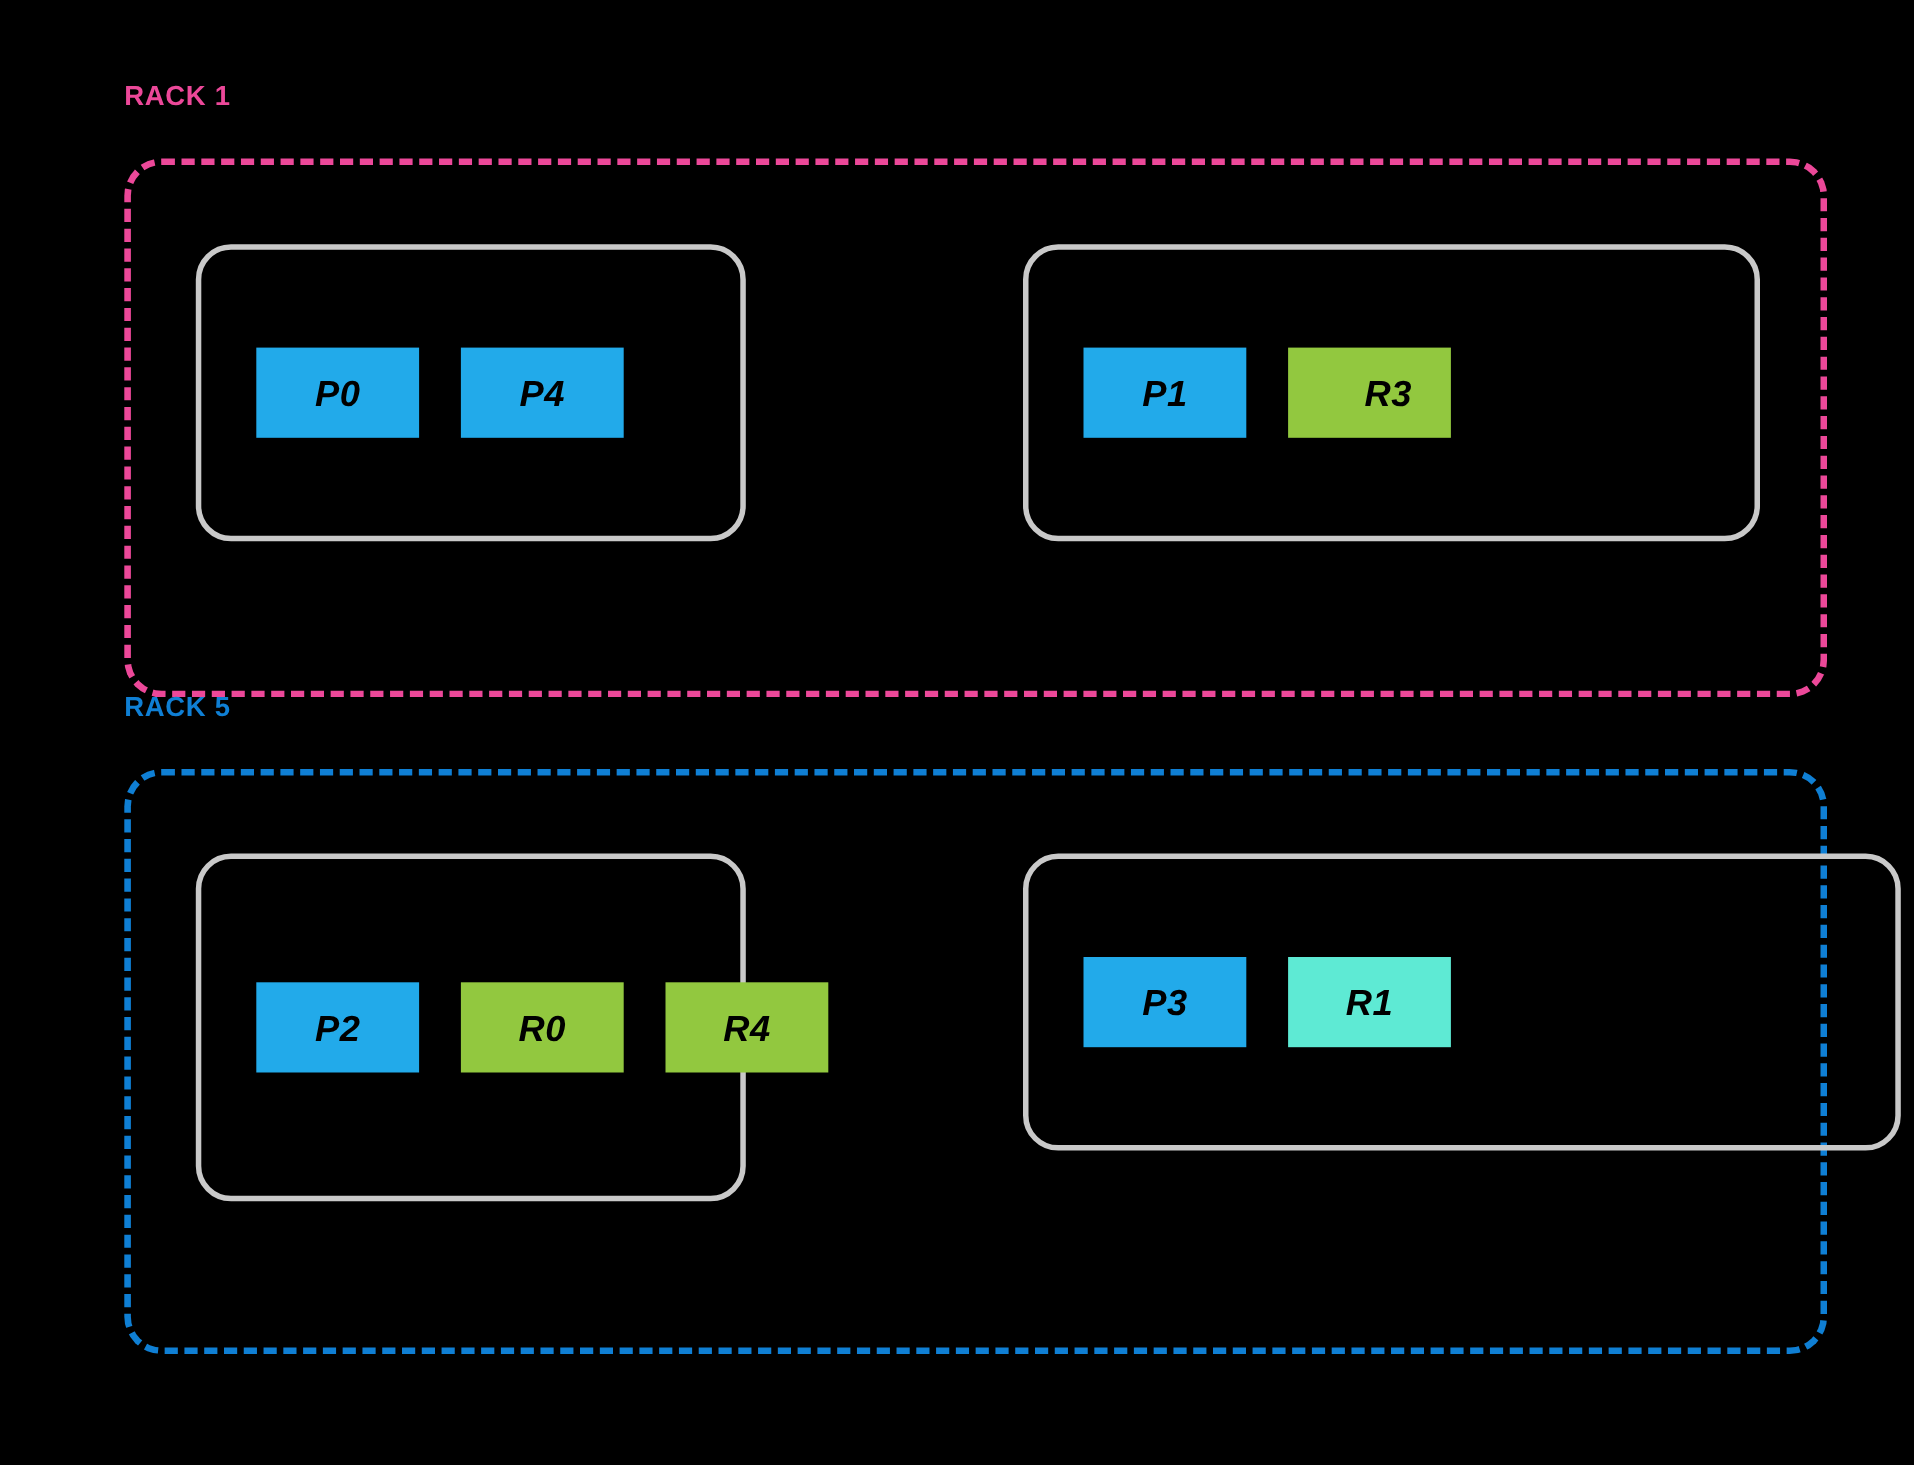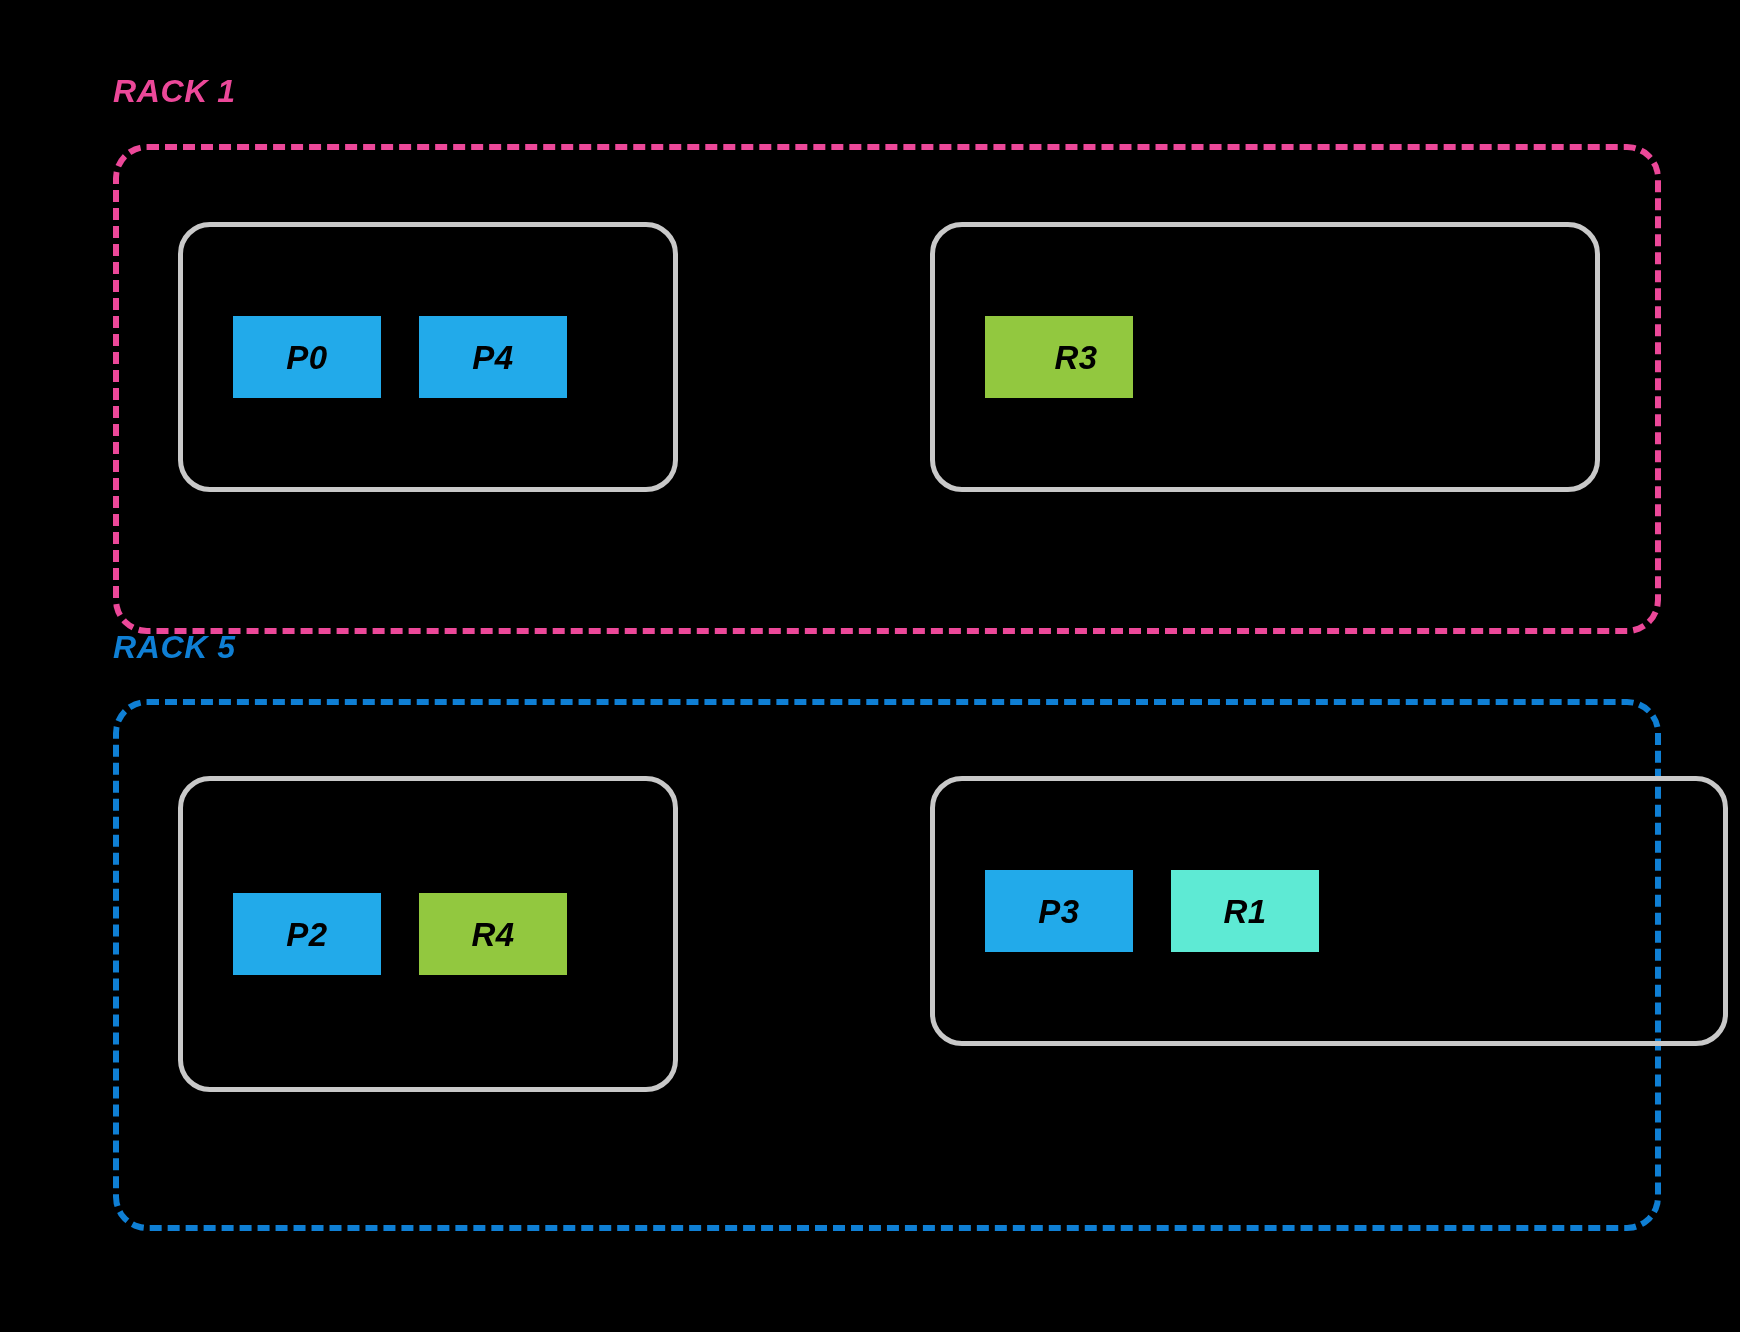--- a/index.html
+++ b/index.html
@@ -20,26 +20,25 @@
     height: 1332px;
     background: #000000;
   }
 
   
   .rack-group {
     position: absolute;
   }
   .rack-label {
     position: absolute;
-    font-size: 32px;
+    font-size: 25px;
     font-weight: 700;
     letter-spacing: 0.6px;
     line-height: 1;
     white-space: nowrap;
-    font-style: italic;
   }
   .rack-box {
     position: absolute;
     box-sizing: border-box;
     border-style: dashed;
     border-width: 6px;
     border-radius: 34px;
     background: transparent;
   }
 
@@ -91,34 +90,36 @@
 
     <div class="node-box" style="left:178px; top:222px; width:500px; height:270px;">
       <div class="node-inner">
         <div class="chip" style="background:#22aaea;">P0</div>
         <div class="chip" style="background:#22aaea;">P4</div>
       </div>
     </div>
 
     <div class="node-box" style="left:930px; top:222px; width:670px; height:270px;">
       <div class="node-inner">
+        <div class="chip" style="background:#22aaea;">P1</div>
         <div class="chip" style="background:#92c83f;padding-left:34px;">R3</div>
       </div>
     </div>
   </div>
 
   <div class="rack-group" style="left:0; top:0; width:1740px; height:1332px;">
 
     <div class="rack-label" style="left:113px; top:631px; color:#0f7fd4;">RACK 5</div>
 
     <div class="rack-box" style="left:113px; top:699px; width:1548px; height:532px; border-color:#0f7fd4;"></div>
 
     <div class="node-box" style="left:178px; top:776px; width:500px; height:316px;">
       <div class="node-inner">
         <div class="chip" style="background:#22aaea;">P2</div>
+        <div class="chip" style="background:#92c83f;">R0</div>
         <div class="chip" style="background:#92c83f;">R4</div>
       </div>
     </div>
 
     <div class="node-box" style="left:930px; top:776px; width:798px; height:270px;">
       <div class="node-inner">
         <div class="chip" style="background:#22aaea;">P3</div>
         <div class="chip" style="background:#5eead4;">R1</div>
       </div>
     </div>

